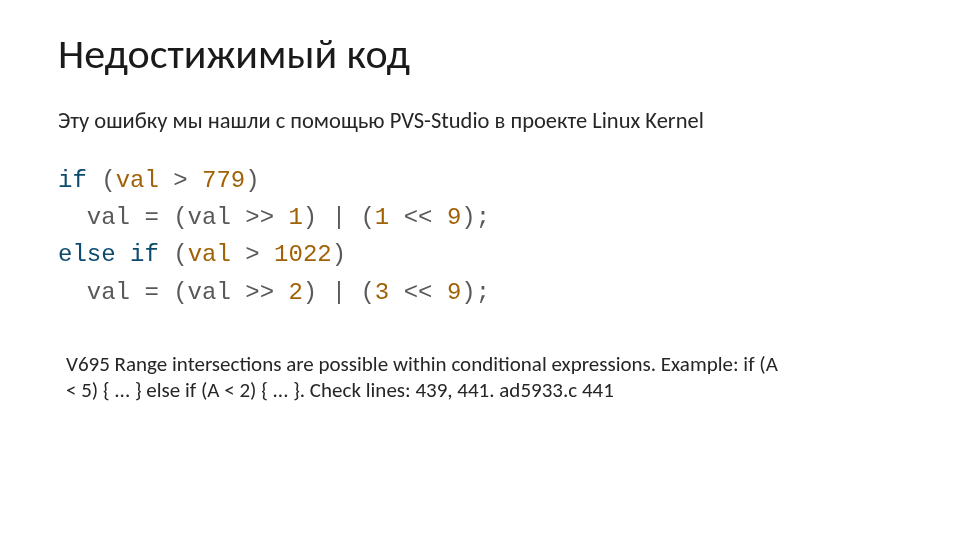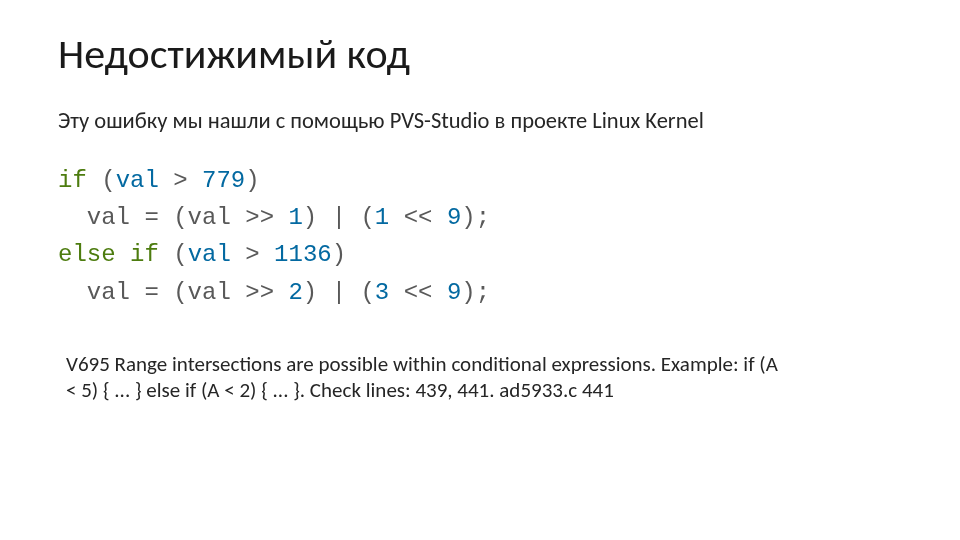--- a/index.html
+++ b/index.html
@@ -1,35 +1,35 @@
 <!DOCTYPE html>
 <html><head>
 <meta charset="utf-8">
 <style>
   html,body{margin:0;padding:0;width:960px;height:540px;background:#fff;font-family:Calibri,"Segoe UI",Arial,sans-serif;color:#000}
   .slide{box-sizing:border-box;width:864px;height:540px;padding:28px 66px 28px 58px}
   .title{font-size:42px;font-weight:400;margin:0 0 28px 0;color:#1a1a1a;letter-spacing:0}
   .subtitle{font-size:22.5px;margin:0 0 28px 0;color:#262626}
   .subtitle .bold{font-weight:400}
   pre.code{font-family:Consolas,"Courier New",monospace;font-size:24px;line-height:1.55;margin:0 0 40px 0;white-space:pre;color:#595959;font-weight:400}
-  .kw{color:#4d7c0f}
-  .lit{color:#0369a1}
+  .kw{color:#0c4a6e}
+  .lit{color:#a16207}
   .diag{font-size:21px;color:#262626;margin:8px;line-height:1.25}
 </style>
 </head>
 <body>
 
 <div class="slide">
 
   <h1 class="title">Недостижимый код</h1>
 
   <p class="subtitle">
     <span>Эту ошибку мы нашли с помощью PVS-Studio в проекте </span><span class="bold">Linux Kernel</span>
   </p>
 
   <pre class="code"><span class="kw">if</span><span> (</span><span class="lit">val</span><span> &gt; </span><span class="lit">779</span><span>)</span>
 <span>  val = (val &gt;&gt; </span><span class="lit">1</span><span>) | (</span><span class="lit">1</span><span> &lt;&lt; </span><span class="lit">9</span><span>);</span>
-<span class="kw">else</span><span> </span><span class="kw">if</span><span> (</span><span class="lit">val</span><span> &gt; </span><span class="lit">1136</span><span>)</span>
+<span class="kw">else</span><span> </span><span class="kw">if</span><span> (</span><span class="lit">val</span><span> &gt; </span><span class="lit">1022</span><span>)</span>
 <span>  val = (val &gt;&gt; </span><span class="lit">2</span><span>) | (</span><span class="lit">3</span><span> &lt;&lt; </span><span class="lit">9</span><span>);</span></pre>
 
   <p class="diag">V695 Range intersections are possible within conditional expressions. Example: if (A &lt; 5) { ... } else if (A &lt; 2) { ... }. Check lines: 439, 441. ad5933.c 441</p>
 
 </div>
 
 </body></html>

